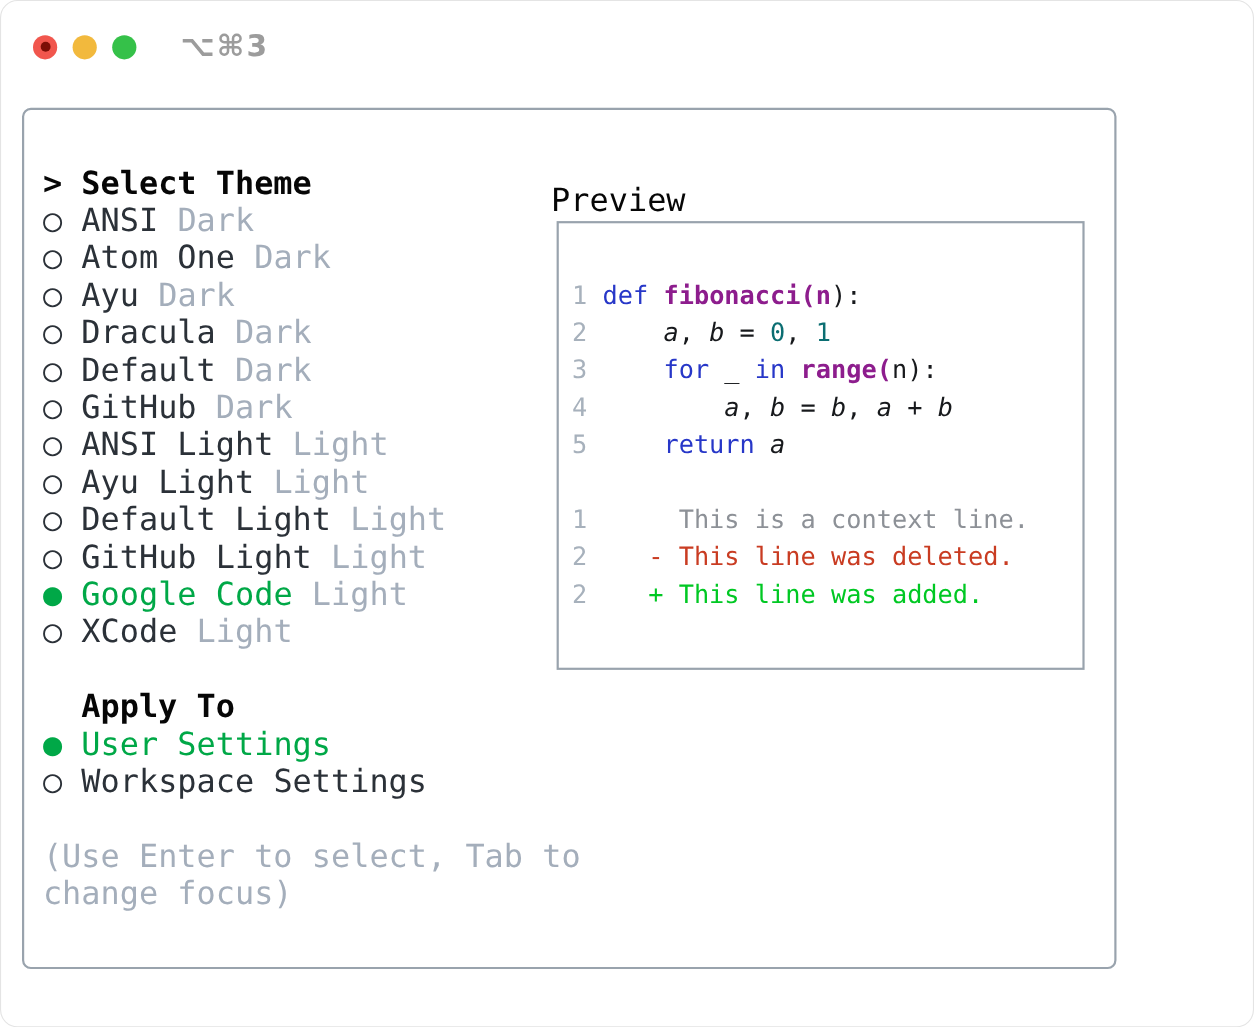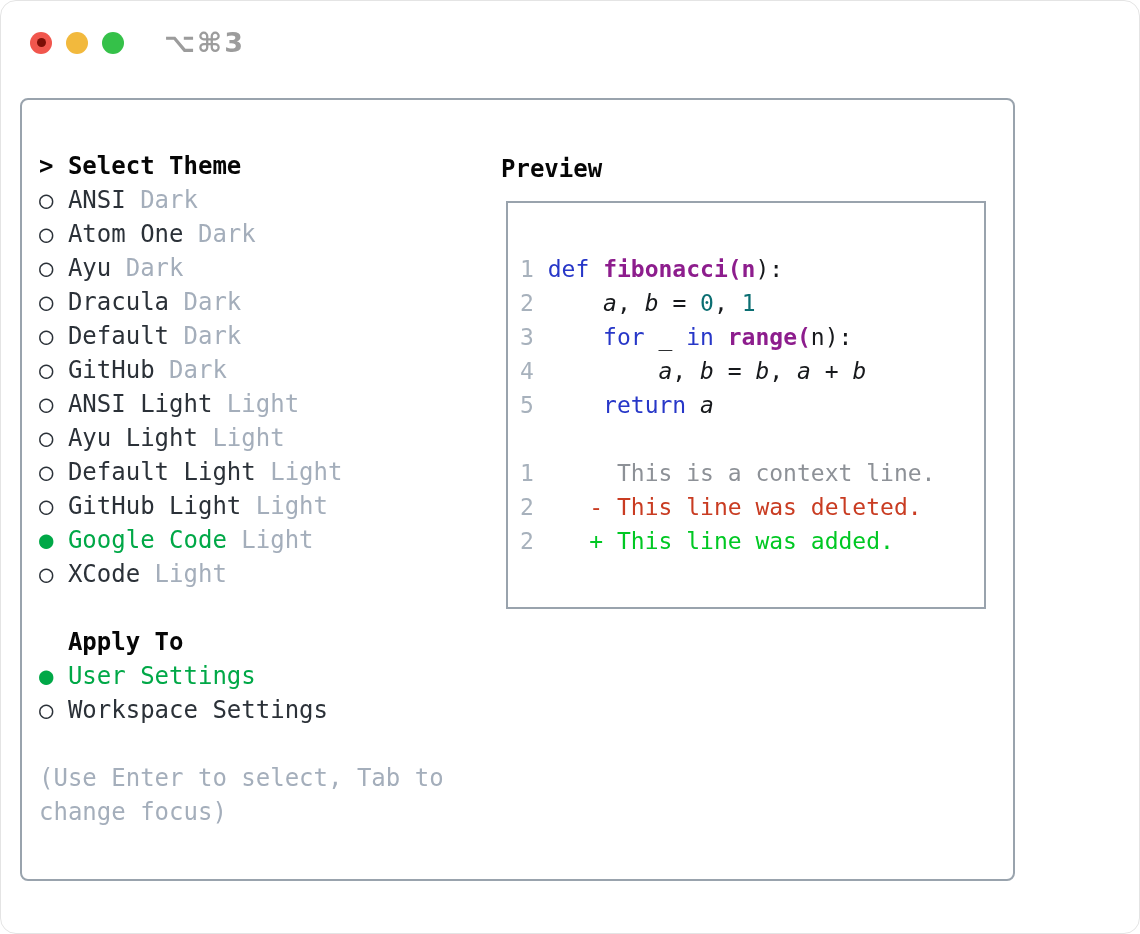--- a/index.html
+++ b/index.html
@@ -62,36 +62,36 @@
     letter-spacing: 2px;
   }
   
   .main-box {
     position: absolute; left: 19px; top: 97px;
     width: 995px; height: 783px;
     border: 2px solid var(--panel-border);
     border-radius: 8px;
     background: #ffffff;
   }
-  .row { height: 34px; line-height: 34px; font-size: 24px; }
+  .row { height: 34px; line-height: 34px; font-size: 29px; }
   .left-col { position: absolute; left: 17px; top: 49px; }
   .title-row { font-weight: 700; color: var(--ink); }
   .title-row .title-text { margin-left: 1ch; }
   .caret { color: var(--ink); }
   .option { white-space: pre; color: var(--item-name); cursor: default; }
   .option .radio { color: var(--item-name); }
   .option .variant { color: var(--muted); text-align: right; }
   .option.selected .radio, .option.selected .opt-label { color: var(--accent-green); }
   .apply-title { color: var(--ink); font-weight: 700; }
   .apply-title .title-text { margin-left: 2ch; }
   .help { color: var(--muted); }
   
   .preview-title {
-    position: absolute; left: 479px; top: 52px;
-    font-weight: 700; color: var(--ink);
+    position: absolute; left: 479px; top: 65px;
+    font-weight: 400; color: var(--ink);
   }
   .preview-box {
     position: absolute; left: 484px; top: 101px;
     width: 480px; height: 408px;
     border: 2px solid var(--panel-border);
     background: #ffffff;
   }
   .code-block { padding: 49px 0 0 12px; }
   .cline { white-space: pre; height: 34px; line-height: 34px; font-size: 23px; color: var(--plain); }
   .ln { color: var(--line-number); }

